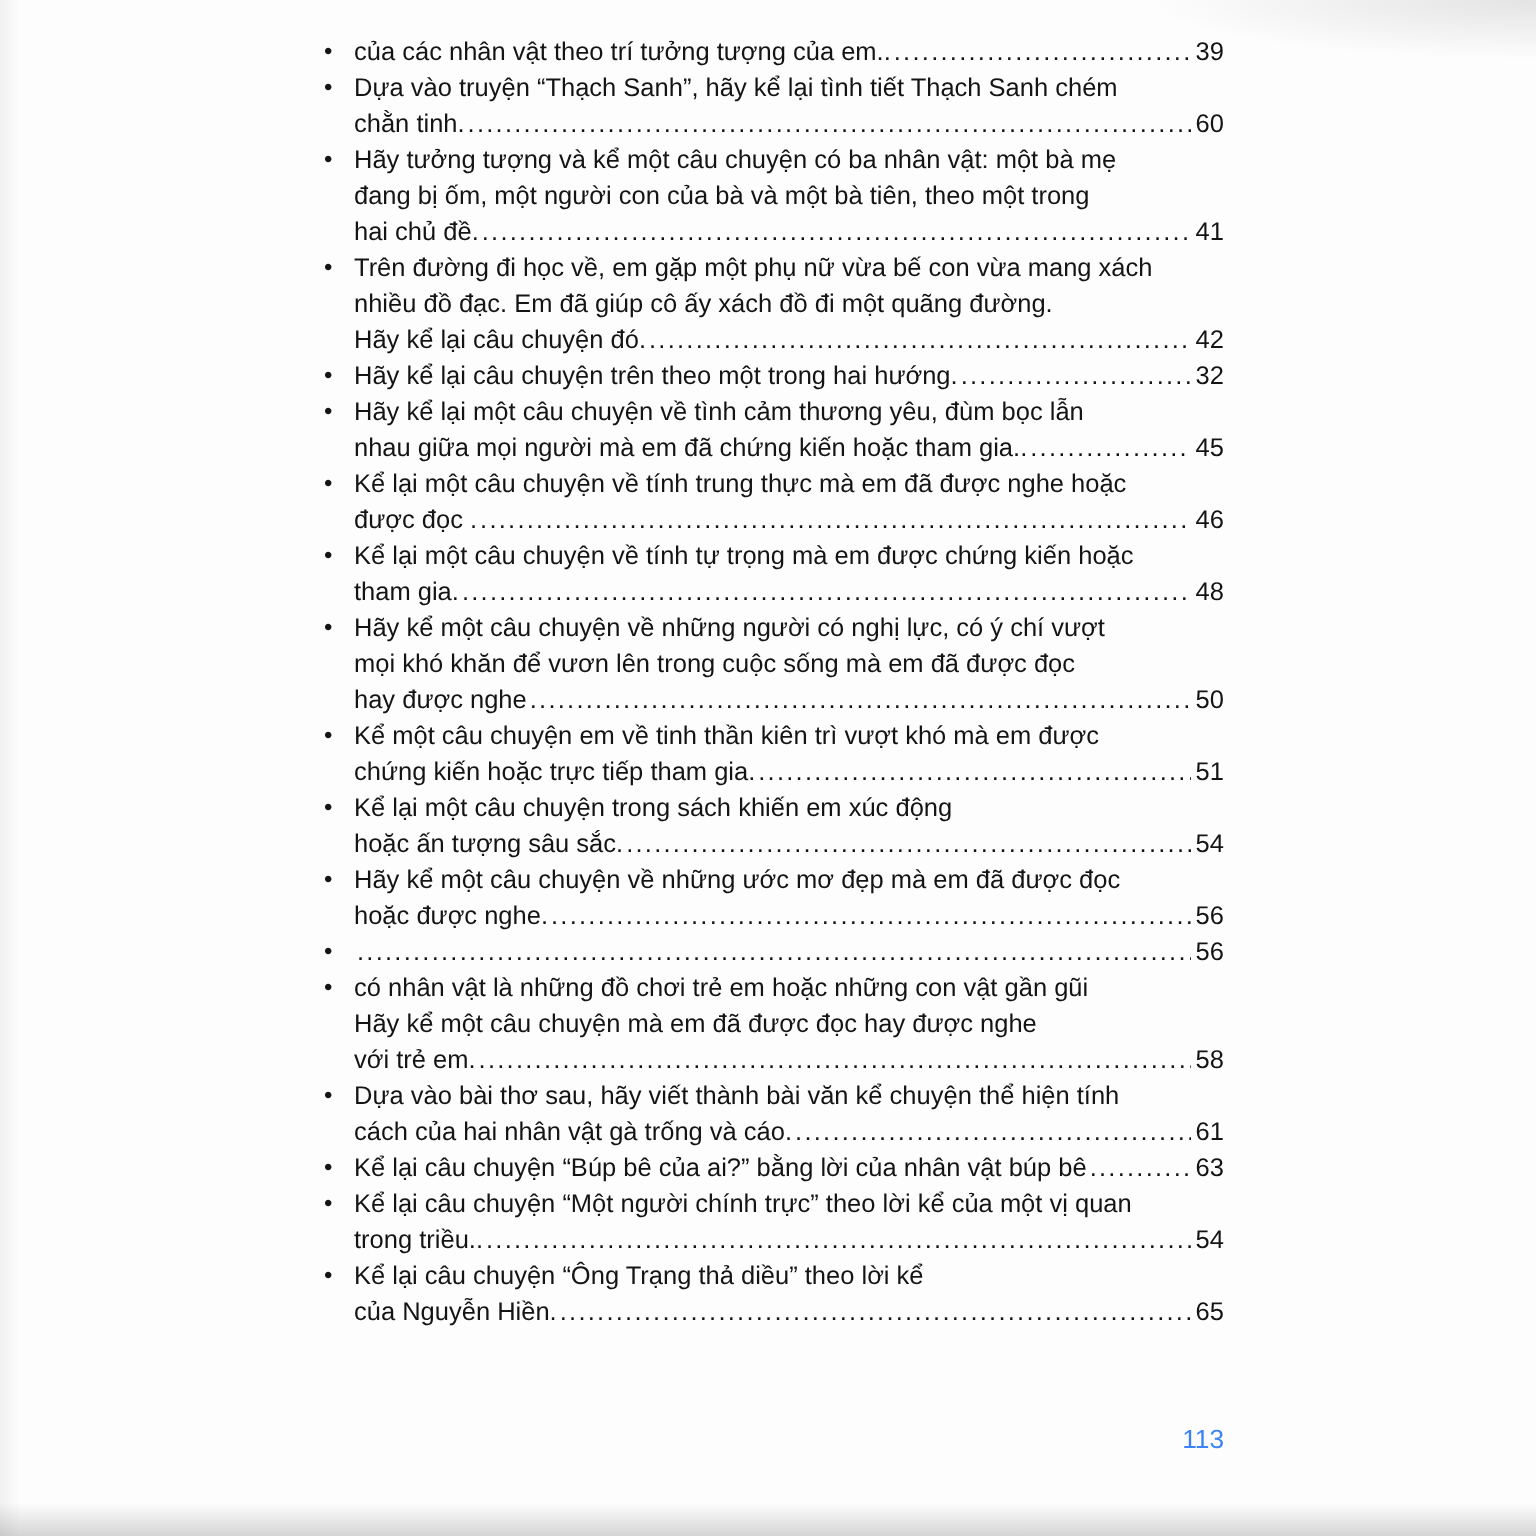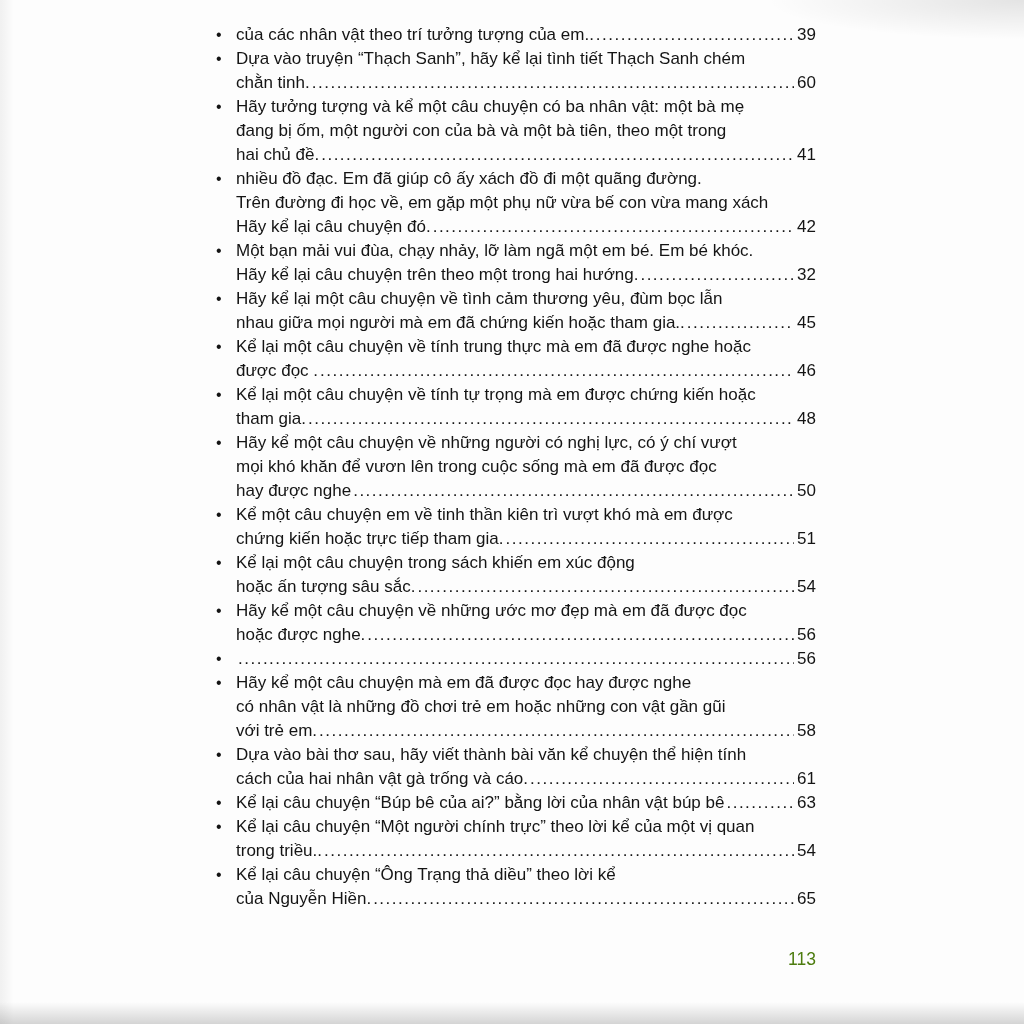--- a/index.html
+++ b/index.html
@@ -67,21 +67,21 @@
   }
   .pagenum { flex: 0 0 auto; }
 
   .folio {
     position: absolute;
     top: 949px;
     left: 215px;
     width: 601px;
     text-align: right;
     font-size: 17.5px;
-    color: #4d7c0f;
+    color: #3b82f6;
   }
 </style>
 </head>
 <body>
 
 <div class="scan">
   <div class="toc">
       <div class="entry">
         <span class="bullet">•</span>
         <div class="line last">
@@ -104,31 +104,30 @@
         <div class="line">Hãy tưởng tượng và kể một câu chuyện có ba nhân vật: một bà mẹ</div>
         <div class="line">đang bị ốm, một người con của bà và một bà tiên, theo một trong</div>
         <div class="line last">
           <span class="line-text">hai chủ đề.</span>
           <span class="dots">..........................................................................................................................................................................</span>
           <span class="pagenum">41</span>
         </div>
       </div>
       <div class="entry">
         <span class="bullet">•</span>
+        <div class="line">Trên đường đi học về, em gặp một phụ nữ vừa bế con vừa mang xách</div>
         <div class="line">nhiều đồ đạc. Em đã giúp cô ấy xách đồ đi một quãng đường.</div>
-        <div class="line">Trên đường đi học về, em gặp một phụ nữ vừa bế con vừa mang xách</div>
         <div class="line last">
           <span class="line-text">Hãy kể lại câu chuyện đó.</span>
           <span class="dots">..........................................................................................................................................................................</span>
           <span class="pagenum">42</span>
         </div>
       </div>
       <div class="entry">
         <span class="bullet">•</span>
-        <div class="line">Một bạn mải vui đùa, chạy nhảy, lỡ làm ngã một em bé. Em bé khóc.</div>
         <div class="line last">
           <span class="line-text">Hãy kể lại câu chuyện trên theo một trong hai hướng.</span>
           <span class="dots">..........................................................................................................................................................................</span>
           <span class="pagenum">32</span>
         </div>
       </div>
       <div class="entry">
         <span class="bullet">•</span>
         <div class="line">Hãy kể lại một câu chuyện về tình cảm thương yêu, đùm bọc lẫn</div>
         <div class="line last">
@@ -194,22 +193,22 @@
       </div>
       <div class="entry">
         <span class="bullet">•</span>
         <div class="line last">
           <span class="dots">..........................................................................................................................................................................</span>
           <span class="pagenum">56</span>
         </div>
       </div>
       <div class="entry">
         <span class="bullet">•</span>
+        <div class="line">có nhân vật là những đồ chơi trẻ em hoặc những con vật gần gũi</div>
         <div class="line">Hãy kể một câu chuyện mà em đã được đọc hay được nghe</div>
-        <div class="line">có nhân vật là những đồ chơi trẻ em hoặc những con vật gần gũi</div>
         <div class="line last">
           <span class="line-text">với trẻ em.</span>
           <span class="dots">..........................................................................................................................................................................</span>
           <span class="pagenum">58</span>
         </div>
       </div>
       <div class="entry">
         <span class="bullet">•</span>
         <div class="line">Dựa vào bài thơ sau, hãy viết thành bài văn kể chuyện thể hiện tính</div>
         <div class="line last">

